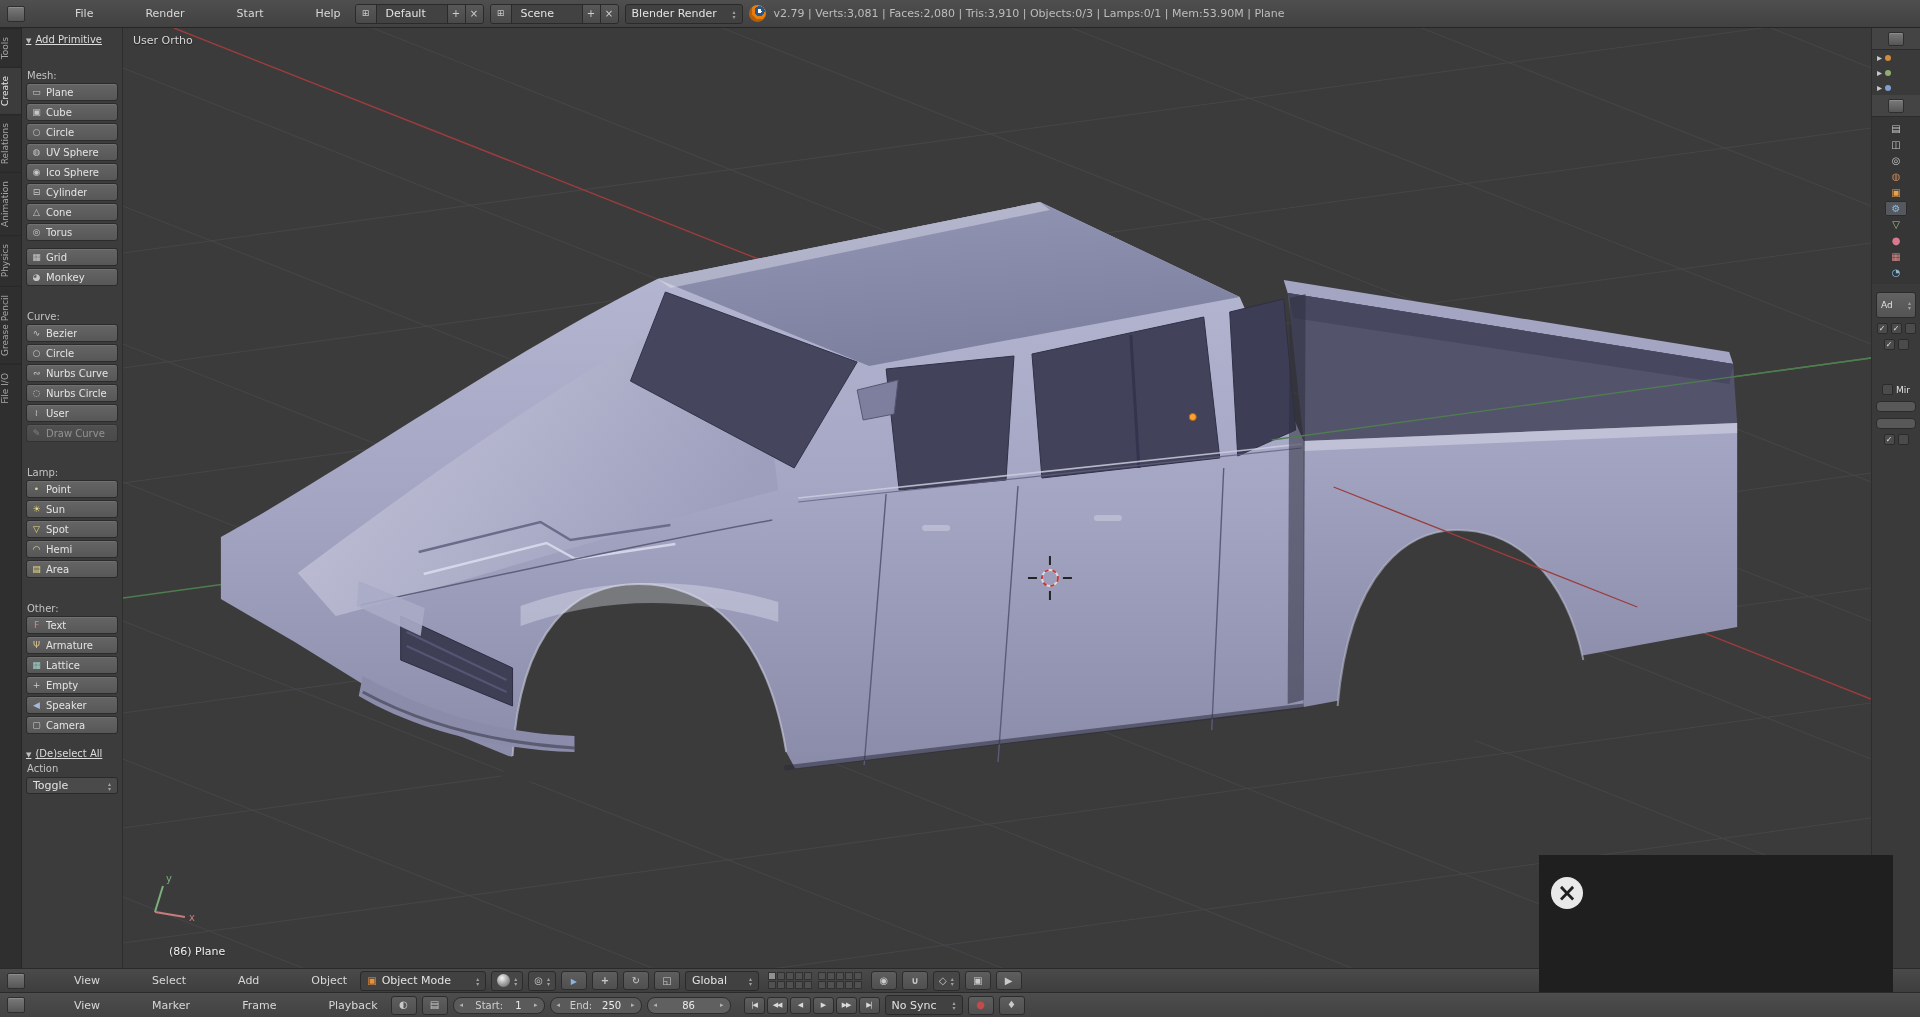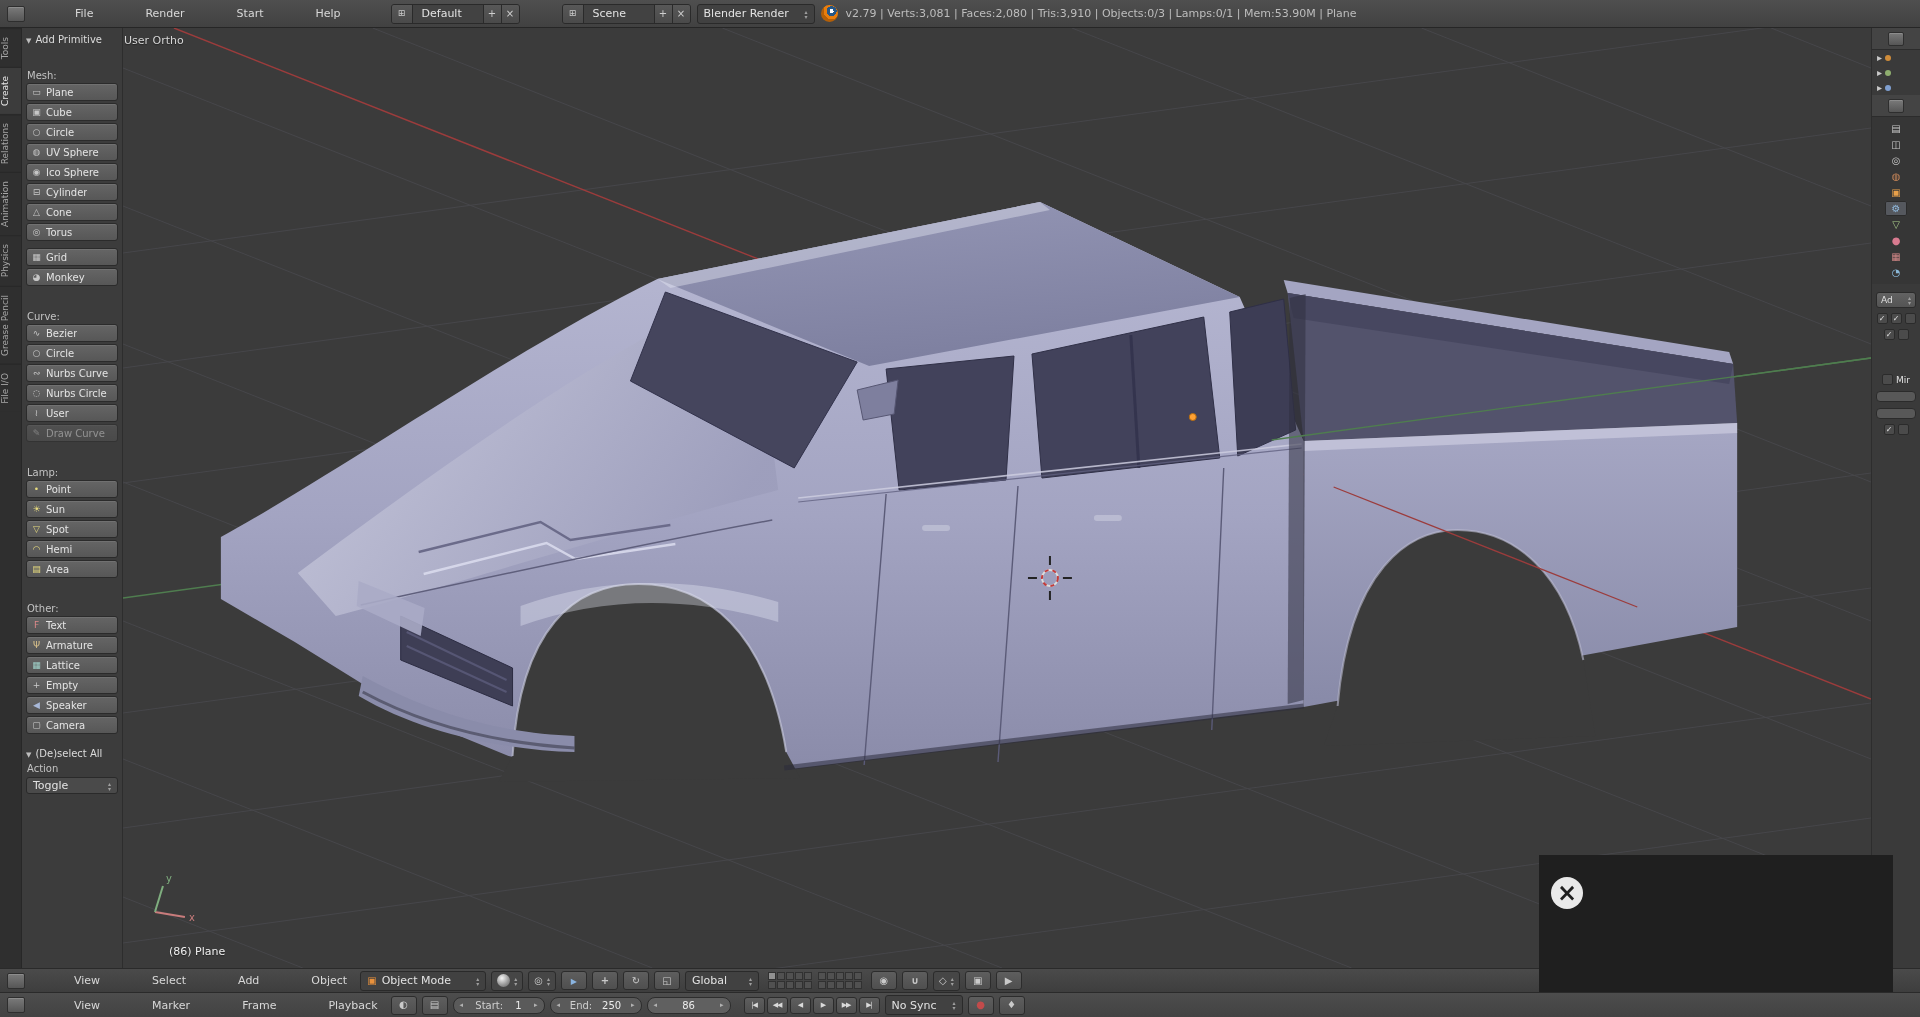--- a/index.html
+++ b/index.html
@@ -5,21 +5,21 @@
   html,body{margin:0;padding:0;background:#2b2b2b;}
   body{width:1920px;height:1017px;overflow:hidden;font-family:"DejaVu Sans",sans-serif;font-size:11px;color:#ddd;cursor:default;-webkit-user-select:none;user-select:none;}
   #app{position:relative;width:1920px;height:1017px;background:#3b3b3b;overflow:hidden;}
 
   
   #topbar{position:absolute;top:0;left:0;right:0;height:28px;background:linear-gradient(#4f4f4f,#414141);border-bottom:1px solid #262626;display:flex;align-items:center;gap:6px;padding:0 7px;box-sizing:border-box;z-index:5;}
   .menus{display:flex;align-items:center;}
   .menu{padding:0 8px;color:#d8d8d8;font-size:11px;white-space:nowrap;margin-left:36px;}
   .editor-icon{display:inline-block;width:16px;height:14px;background:linear-gradient(#7a7a7a,#565656);border:1px solid #2e2e2e;border-radius:2px;box-shadow:inset 0 1px 0 rgba(255,255,255,.15);}
   .editor-icon.sm{width:14px;height:12px;}
-  .selector{display:flex;align-items:stretch;height:18px;background:#3d3d3d;border:1px solid #2a2a2a;border-radius:3px;overflow:hidden;margin-left:36px;}
+  .selector{display:flex;align-items:stretch;height:18px;background:#3d3d3d;border:1px solid #2a2a2a;border-radius:3px;overflow:hidden;}
   .selector .browse{width:20px;display:flex;align-items:center;justify-content:center;background:linear-gradient(#585858,#4a4a4a);border-right:1px solid #2a2a2a;font-size:9px;color:#c8c8c8;}
   .selector .sel-value{display:flex;align-items:center;padding:0 9px;min-width:52px;color:#e2e2e2;background:#424242;}
   .selector .mini{width:17px;display:flex;align-items:center;justify-content:center;background:linear-gradient(#585858,#4a4a4a);border-left:1px solid #2a2a2a;font-size:10px;color:#cfcfcf;}
   .dropdown{display:inline-flex;align-items:center;gap:5px;height:18px;background:#414141;border:1px solid #2a2a2a;border-radius:3px;padding:0 6px;font-size:11px;color:#e2e2e2;white-space:nowrap;}
   .dd{display:inline-flex;flex-direction:column;align-items:center;margin-left:auto;color:#9f9f9f;}
   .dd::before{content:"▴";font-size:6px;line-height:5px;}
   .dd::after{content:"▾";font-size:6px;line-height:5px;}
   .w-engine{min-width:104px;}
   .w-mode{min-width:112px;}
   .w-orient{min-width:60px;}
@@ -27,49 +27,49 @@
   .blender-logo{width:17px;height:17px;border-radius:50%;background:radial-gradient(circle at 62% 36%,#ffffff 0 2px,#265787 2px 5px,#e87d0d 5px 8px,#b35f08 8px 9px);flex:none;}
   .stats{color:#bdbdbd;white-space:nowrap;margin-left:2px;font-size:11px;}
 
   
   #main{position:absolute;top:28px;left:0;right:0;bottom:49px;display:flex;}
   #tabs-col{width:21px;background:#2f2f2f;border-right:1px solid #272727;display:flex;flex-direction:column;flex:none;}
   .tab{writing-mode:vertical-rl;transform:rotate(180deg);font-size:9px;color:#a6a6a6;padding:8px 0;text-align:center;border-bottom:1px solid #282828;background:#2f2f2f;white-space:nowrap;}
   .tab.active{background:#3c3c3c;color:#e8e8e8;}
 
   #toolshelf{width:101px;flex:none;background:#3c3c3c;border-right:1px solid #2d2d2d;padding:4px 4px;box-sizing:border-box;overflow:hidden;}
-  .panel-header{display:flex;align-items:center;gap:4px;font-size:10px;color:#dcdcdc;margin:2px 0 4px;white-space:nowrap;overflow:hidden;}
+  .panel-header{display:flex;align-items:center;gap:4px;font-size:10px;color:#dcdcdc;margin:2px 0 4px;white-space:nowrap;overflow:hidden;text-decoration:underline;}
   .tri::before{content:"▼";font-size:7px;color:#bdbdbd;}
   .sec-label{font-size:10px;color:#c3c3c3;margin:25px 1px 2px;}
   .ts-btn{display:flex;align-items:center;gap:4px;height:16px;margin-bottom:2px;background:linear-gradient(#656565,#575757);border:1px solid #2b2b2b;border-radius:3px;padding:0 4px;overflow:hidden;white-space:nowrap;box-shadow:inset 0 1px 0 rgba(255,255,255,.08);}
   .ts-btn.gap{margin-top:7px;}
   .ts-btn.disabled{opacity:.5;}
   .ts-icon{font-size:9px;width:11px;text-align:center;color:#c6c6c6;flex:none;}
   .ts-label{font-size:10px;color:#e4e4e4;overflow:hidden;}
   .plabel{font-size:10px;color:#c3c3c3;margin:3px 1px;}
   .dropdown.full{width:100%;box-sizing:border-box;height:17px;background:#4a4a4a;}
 
   #viewport{flex:1;position:relative;background:#3b3b3b;overflow:hidden;}
   #viewport svg{position:absolute;inset:0;width:100%;height:100%;display:block;}
   svg text{font-family:"DejaVu Sans",sans-serif;}
   .vp-label{position:absolute;font-size:11px;color:#d6d6d6;text-shadow:0 1px 1px rgba(0,0,0,.45);white-space:nowrap;}
-  .vp-label.tl{top:6px;left:1px;text-align:right;}
+  .vp-label.tl{top:6px;left:10px;text-align:right;}
   .vp-label.bl{bottom:10px;left:46px;color:#f0f0f0;}
 
   
   #rightbar{width:48px;flex:none;background:#3a3a3a;border-left:1px solid #2d2d2d;display:flex;flex-direction:column;align-items:center;}
   .rb-head{width:100%;height:22px;background:#444444;border-bottom:1px solid #2c2c2c;display:flex;align-items:center;justify-content:center;flex:none;box-sizing:border-box;}
   .rb-row{width:100%;height:15px;display:flex;align-items:center;gap:3px;padding:0 5px;box-sizing:border-box;font-size:8px;color:#a8a8a8;flex:none;}
   .i-tria::before{content:"▸";}
   .dot{width:6px;height:6px;border-radius:50%;flex:none;}
   .dot.o{background:#cf8c3a;} .dot.g{background:#8fae6f;} .dot.b{background:#7f9fd0;}
   .ptabs{display:flex;flex-direction:column;gap:1px;padding:4px 0;align-items:center;background:#363636;width:100%;box-sizing:border-box;}
   .ptab{width:22px;height:15px;display:flex;align-items:center;justify-content:center;font-size:10px;border-radius:2px;}
   .ptab.active{background:#55585e;box-shadow:inset 0 0 0 1px #2b2b2b;}
-  .rb-btn{width:40px;height:16px;margin-top:8px;display:flex;align-items:center;gap:2px;padding:0 4px;background:linear-gradient(#626262,#545454);border:1px solid #2b2b2b;border-radius:3px;font-size:9px;color:#e0e0e0;box-sizing:border-box;flex:none;}
+  .rb-btn{width:40px;height:26px;margin-top:8px;display:flex;align-items:center;gap:2px;padding:0 4px;background:linear-gradient(#626262,#545454);border:1px solid #2b2b2b;border-radius:3px;font-size:9px;color:#e0e0e0;box-sizing:border-box;flex:none;}
   .rb-check-row{display:flex;gap:3px;margin-top:5px;flex:none;}
   .chkbox{width:11px;height:11px;background:#4b4b4b;border:1px solid #2b2b2b;border-radius:2px;font-size:8px;color:#e0e0e0;display:flex;align-items:center;justify-content:center;box-sizing:border-box;}
   .chkbox.checked::after{content:"✓";}
   .rb-mir{margin-top:34px;display:flex;align-items:center;gap:3px;font-size:9px;color:#e0e0e0;flex:none;}
   .rb-slider{width:38px;height:9px;background:#585858;border:1px solid #2b2b2b;border-radius:4px;margin-top:6px;flex:none;}
 
   
   #vheader{position:absolute;left:0;right:0;bottom:25px;height:24px;background:linear-gradient(#4a4a4a,#3e3e3e);border-top:1px solid #2a2a2a;display:flex;align-items:center;gap:5px;padding:0 7px;box-sizing:border-box;z-index:4;}
   #timeline{position:absolute;left:0;right:0;bottom:0;height:25px;background:linear-gradient(#4d4d4d,#424242);border-top:1px solid #2a2a2a;display:flex;align-items:center;gap:5px;padding:0 7px;box-sizing:border-box;z-index:3;}
   .icon-btn{display:inline-flex;align-items:center;justify-content:center;min-width:20px;height:17px;background:linear-gradient(#5e5e5e,#4f4f4f);border:1px solid #2c2c2c;border-radius:3px;color:#cccccc;font-size:10px;padding:0 2px;flex:none;}

